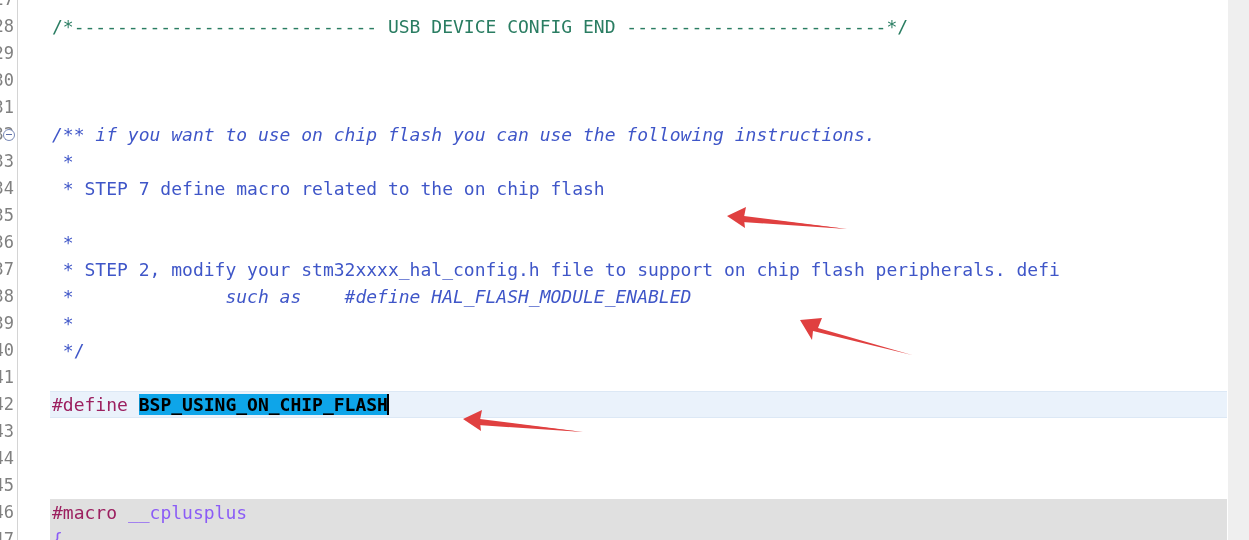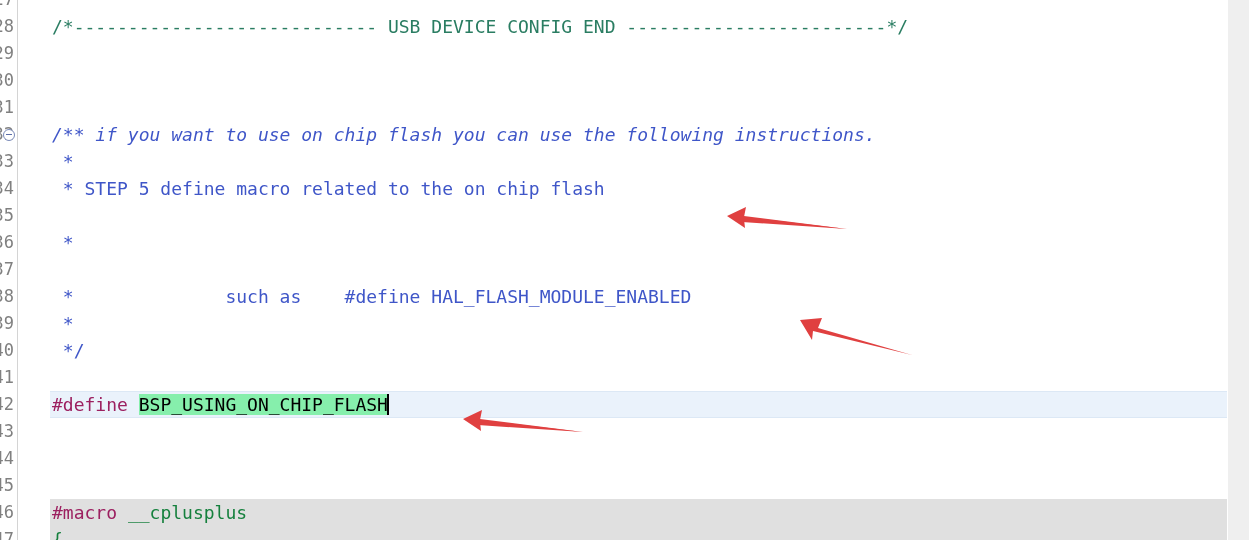--- a/index.html
+++ b/index.html
@@ -103,25 +103,26 @@
     border-bottom: 1px solid #dce8f5;
     box-sizing: border-box;
   }
   .rowbg-gray {
     background: #e0e0e0;
   }
 
   .c-comment   { color: #2a7d62; }
   .c-doc       { color: #3f56c8; }
   .c-macro     { color: #9c2060; font-weight: normal; }
-  .c-plain     { color: #15803d; }
+  .c-plain     { color: #8b5cf6; }
 
   .sel {
-    background: #86efac;
+    background: #0ea5e9;
     color: #000000;
+    font-weight: bold;
   }
   .caret {
     display: inline-block;
     width: 0;
     border-left: 2px solid #000000;
     height: 21px;
     vertical-align: -4px;
     margin-left: -1px;
   }
 
@@ -179,23 +180,24 @@
       <div class="gutter-line" style="top: 526px;">147</div>
     </div>
 
   <div class="code-area" id="code-area">
       <div class="row" style="top: -14px;"><span class="txt c-plain" style="left: 2px;"></span></div>
       <div class="row" style="top: 13px;"><span class="txt c-comment" style="left: 2px;">/*---------------------------- USB DEVICE CONFIG END ------------------------*/</span></div>
       <div class="row" style="top: 40px;"><span class="txt c-plain" style="left: 2px;"></span></div>
       <div class="row" style="top: 94px;"><span class="txt c-plain" style="left: 2px;"></span></div>
       <div class="row" style="top: 121px;"><span class="txt c-doc" style="left: 2px; font-style: italic;">/** if you want to use on chip flash you can use the following instructions.</span></div>
       <div class="row" style="top: 148px;"><span class="txt c-doc" style="left: 2px;"> *</span></div>
-      <div class="row" style="top: 175px;"><span class="txt c-doc" style="left: 2px;"> * STEP 5 define macro related to the on chip flash</span></div>
+      <div class="row" style="top: 175px;"><span class="txt c-doc" style="left: 2px;"> * STEP 7 define macro related to the on chip flash</span></div>
       <div class="row" style="top: 229px;"><span class="txt c-doc" style="left: 2px;"> *</span></div>
-      <div class="row" style="top: 283px;"><span class="txt c-doc" style="left: 2px;"> *              such as    #define HAL_FLASH_MODULE_ENABLED</span></div>
+      <div class="row" style="top: 256px;"><span class="txt c-doc" style="left: 2px;"> * STEP 2, modify your stm32xxxx_hal_config.h file to support on chip flash peripherals. defi</span></div>
+      <div class="row" style="top: 283px;"><span class="txt c-doc" style="left: 2px; font-style: italic;"> *              such as    #define HAL_FLASH_MODULE_ENABLED</span></div>
       <div class="row" style="top: 310px;"><span class="txt c-doc" style="left: 2px;"> *</span></div>
       <div class="row" style="top: 337px;"><span class="txt c-doc" style="left: 2px;"> */</span></div>
       <div class="row" style="top: 364px;"><span class="txt c-plain" style="left: 2px;"></span></div>
       <div class="row rowbg-current" style="top: 391px; right: 22px;"></div>
       <div class="row" style="top: 391px;"><span class="txt" style="left: 2px;"><span class="c-macro">#define</span><span class="c-plain"> </span><span class="sel">BSP_USING_ON_CHIP_FLASH</span><span class="caret"></span></span></div>
       <div class="row" style="top: 418px;"><span class="txt c-plain" style="left: 2px;"></span></div>
       <div class="row" style="top: 472px;"><span class="txt c-plain" style="left: 2px;"></span></div>
       <div class="row rowbg-gray" style="top: 499px; right: 0px;"></div>
       <div class="row" style="top: 499px;"><span class="txt" style="left: 2px;"><span class="c-macro">#macro</span><span class="c-plain"> </span><span class="c-plain">__cplusplus</span></span></div>
       <div class="row rowbg-gray" style="top: 526px; right: 0px;"></div>

